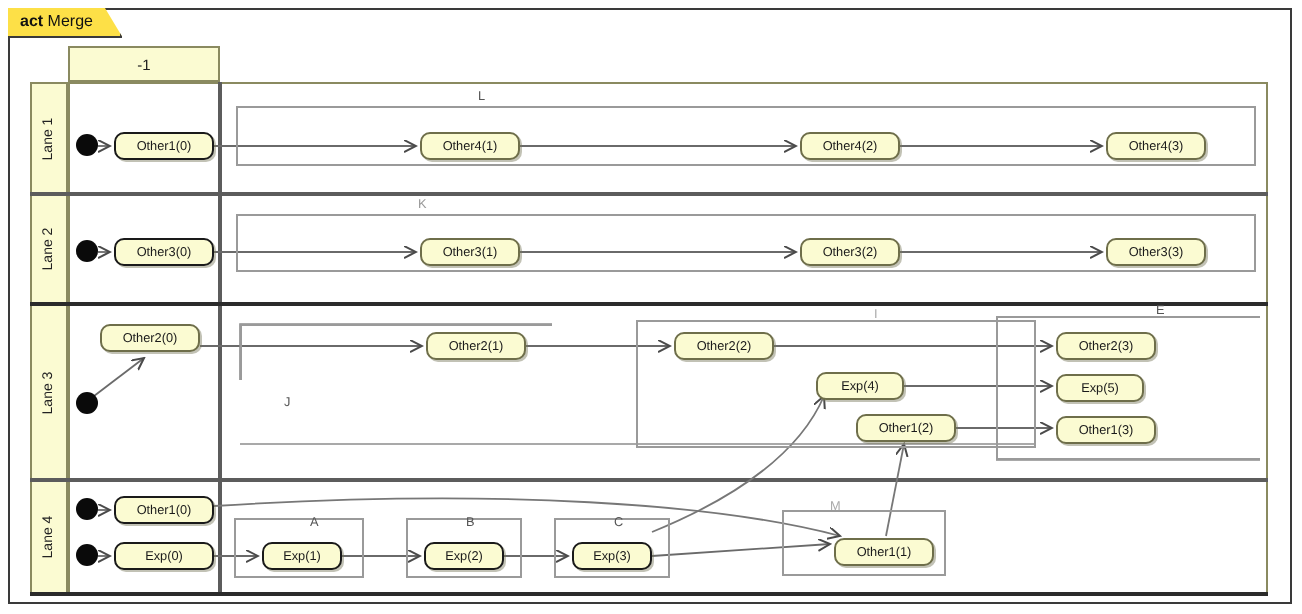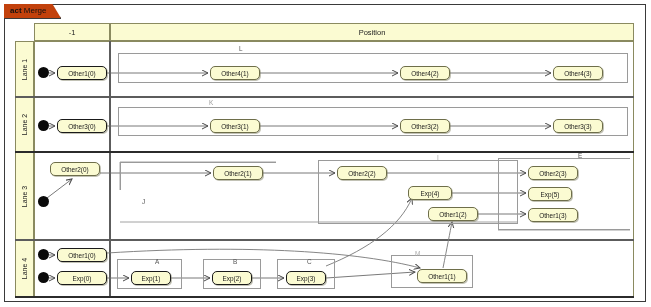--- a/index.html
+++ b/index.html
@@ -22,21 +22,21 @@
     background:#ffffff;
   }
   .title-tab{
     position:absolute;
     left:4px;top:4px;
     height:15px;
     padding:0 14px 0 6px;
     border:1.2px solid #3a3a3a;
     border-top:none;border-left:none;
     box-sizing:border-box;
-    background:#c2410c;
+    background:#fde047;
     font-size:8px;
     line-height:14px;
     color:#111;
     white-space:nowrap;
     z-index:6;
     clip-path:polygon(0 0,calc(100% - 9px) 0,100% 100%,0 100%);
   }
   .title-tab .kw{font-weight:bold;}
 
   
@@ -141,21 +141,20 @@
 <div id="canvas">
 
   <div class="frame"></div>
 
   <div class="title-tab">
     <span class="kw">act</span>
     <span>Merge</span>
   </div>
 
   <div class="hdr hdr-left">-1</div>
-  <div class="hdr hdr-right">Position</div>
 
   <div class="lane-label" style="top:41px;height:56px;">
     <span>Lane 1</span>
   </div>
   <div class="lane-body" style="left:34px;top:41px;width:600px;height:56px;"></div>
   <div class="lane-vline" style="left:109px;top:41px;height:56px;"></div>
 
   <div class="init" style="left:38px;top:67px;"></div>
   <div class="node thick" style="left:57px;top:66px;width:50px;">Other1(0)</div>
 

